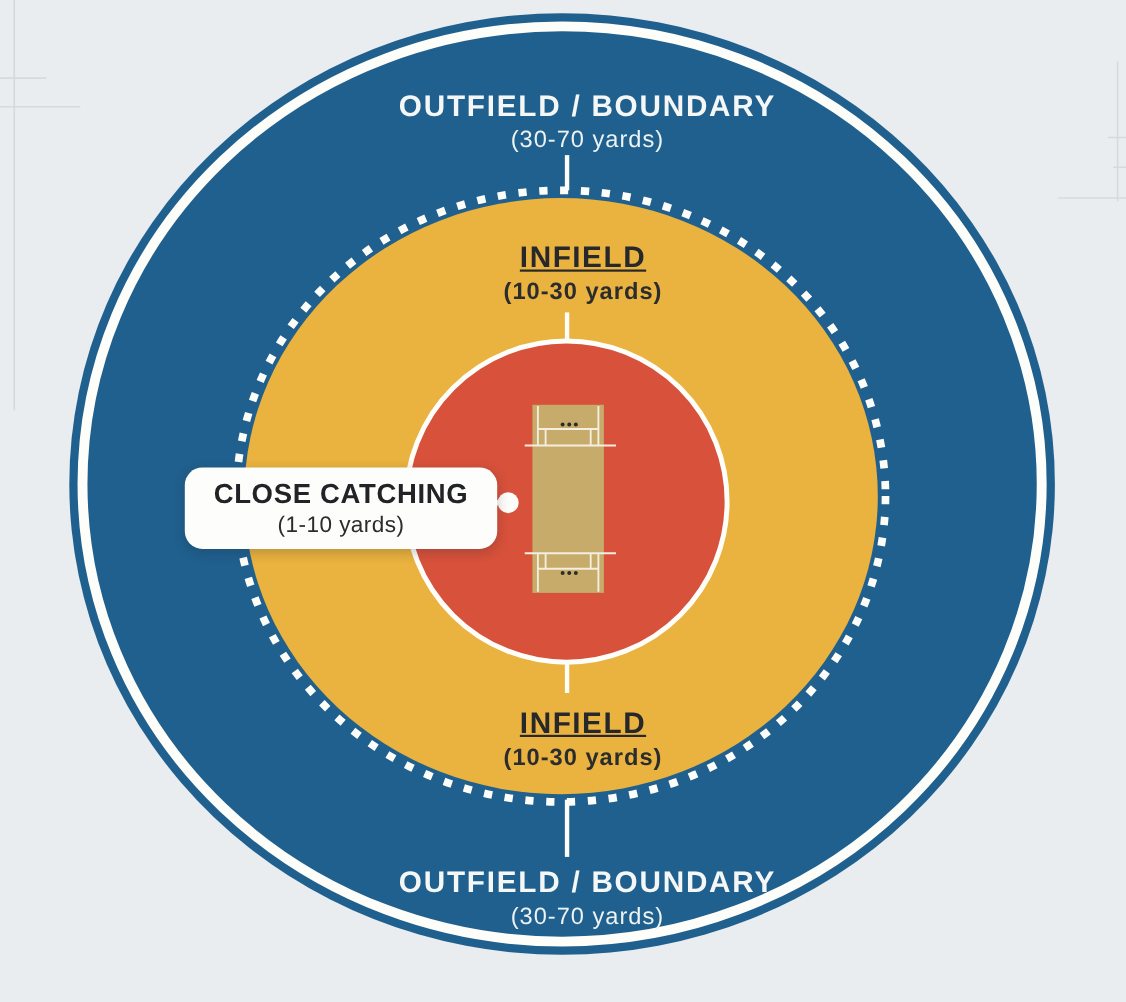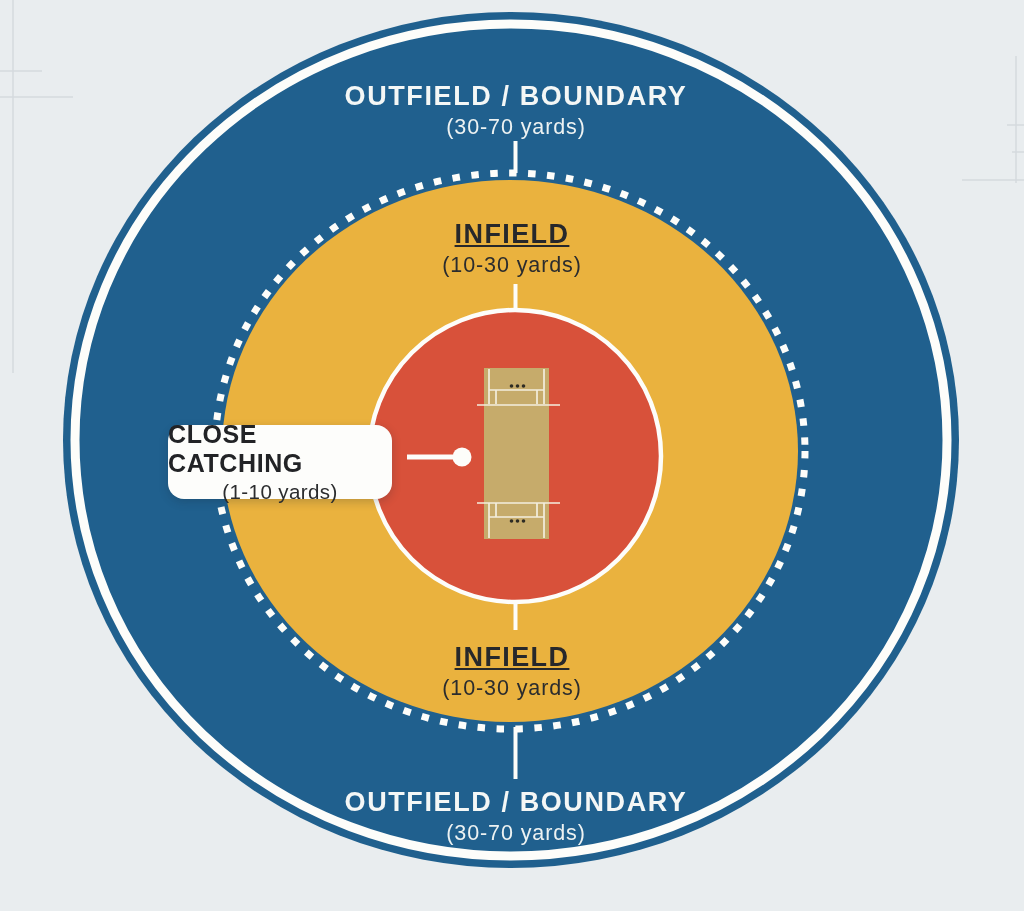--- a/index.html
+++ b/index.html
@@ -3,29 +3,29 @@
 <meta charset="utf-8">
 <style>
   html,body{margin:0;padding:0;background:#fff;}
   .stage{
     position:relative;width:1024px;height:911px;overflow:hidden;
     font-family:"Liberation Sans", sans-serif;
   }
   .field-svg{position:absolute;left:0;top:0;}
   .label{
     position:absolute;transform:translateX(-50%);
-    text-align:center;white-space:nowrap;z-index:3;
+    text-align:center;white-space:nowrap;z-index:3;margin-left:18px;
   }
   .zone-title{font-weight:700;}
   .label.light .zone-title{color:#f4f7f6;font-size:27px;letter-spacing:1.6px;}
   .label.light .zone-range{color:#edf2f2;font-size:21.5px;font-weight:400;letter-spacing:.9px;margin-top:3px;}
   .label.dark .zone-title{color:#27282b;font-size:27px;letter-spacing:1.4px;text-decoration:underline;}
-  .label.dark .zone-range{color:#2b2c2e;font-size:21.5px;font-weight:400;letter-spacing:.9px;margin-top:3px;}
+  .label.dark .zone-range{color:#2b2c2e;font-size:21.5px;font-weight:700;letter-spacing:.9px;margin-top:3px;}
   .callout-box{
-    position:absolute;left:168px;top:425px;width:224px;height:74px;
+    position:absolute;left:168px;top:425px;width:284px;height:74px;
     background:#fdfdfb;border-radius:16px;z-index:4;
     box-shadow:0 3px 10px rgba(25,35,48,.22);
     display:flex;flex-direction:column;align-items:center;justify-content:center;
   }
   .callout-box .zone-title{font-size:25px;color:#222326;letter-spacing:.6px;}
   .callout-box .zone-range{font-size:20.5px;color:#2b2c2e;font-weight:500;letter-spacing:.4px;margin-top:2px;}
 </style>
 </head>
 <body>
 

